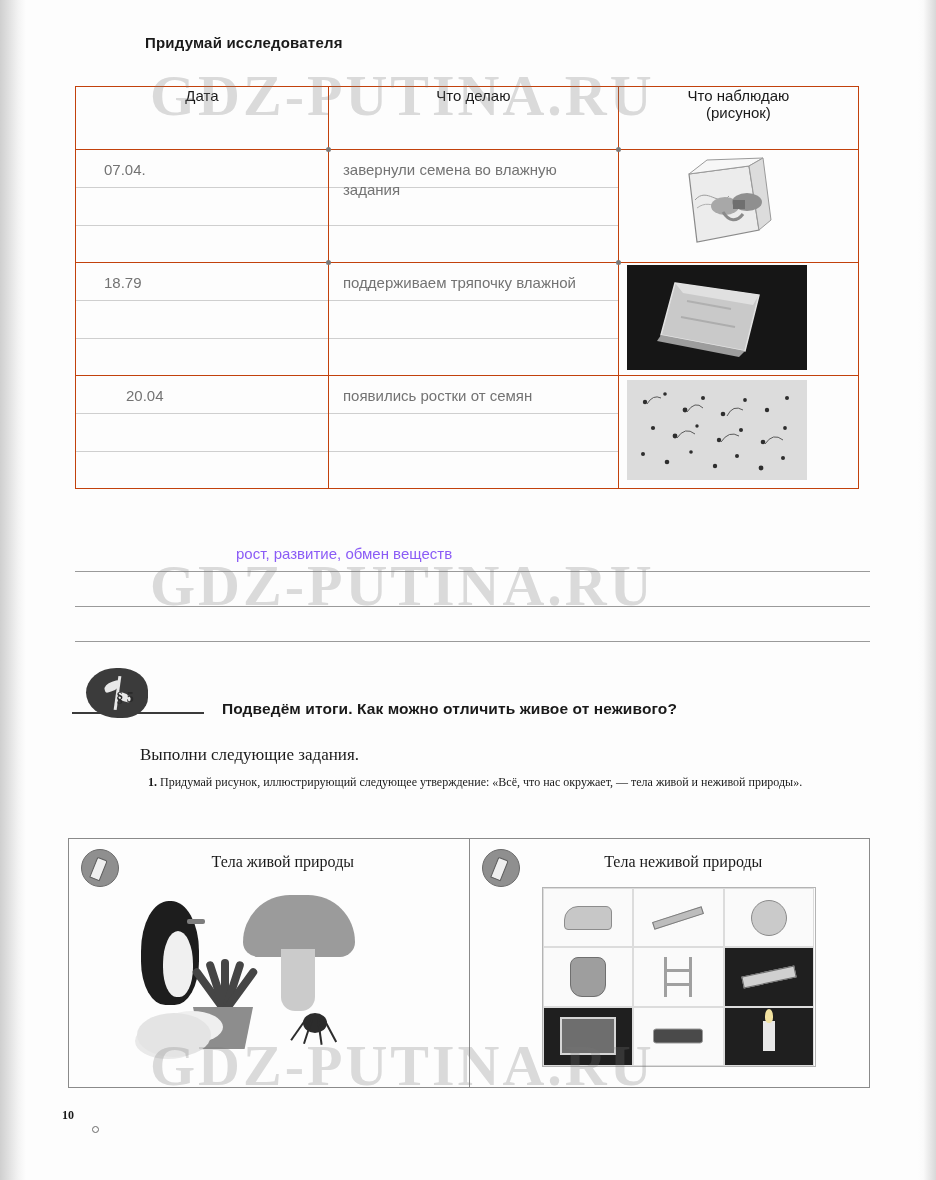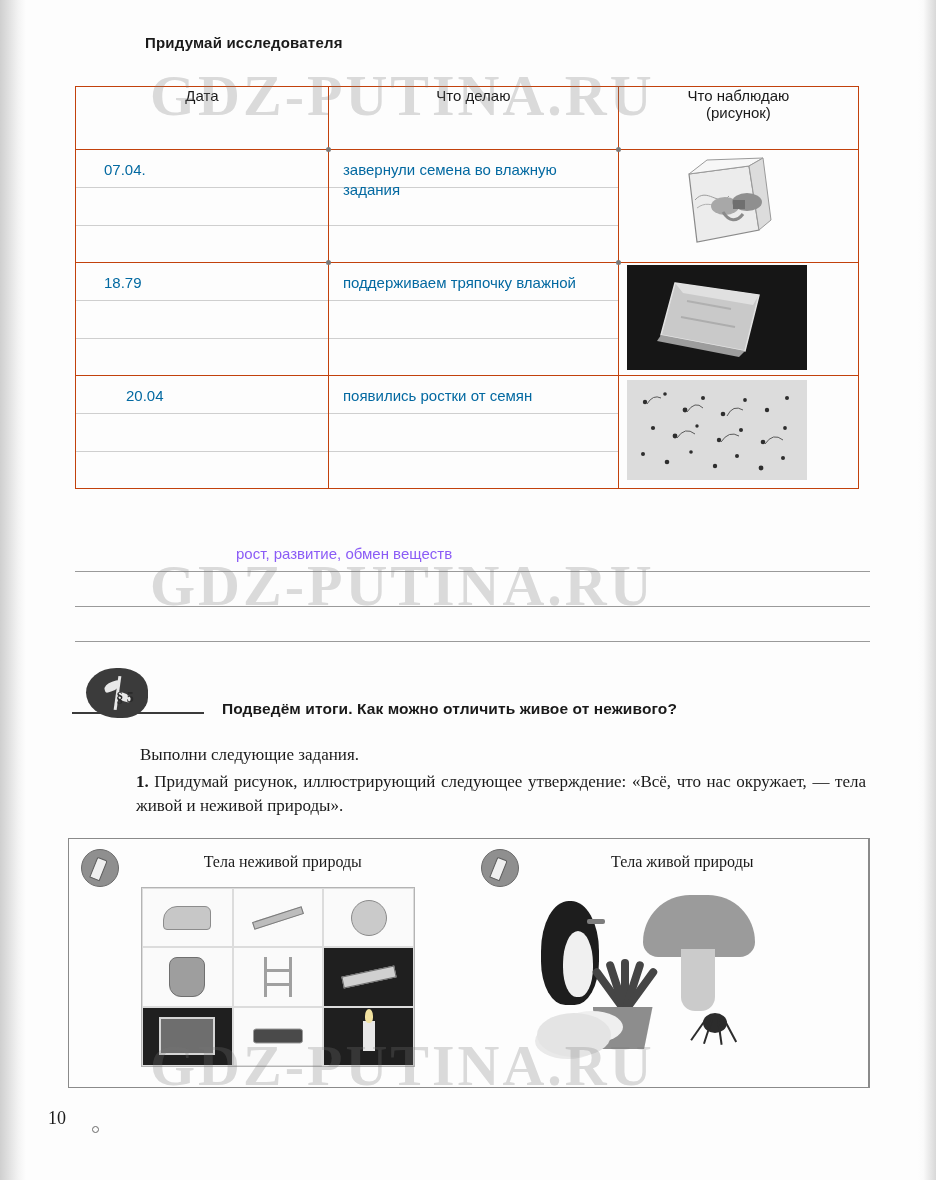--- a/index.html
+++ b/index.html
@@ -93,21 +93,21 @@
     left: 0; right: 0;
     border-top: 1px solid #cfcfcf;
   }
   .ruled.r1 { top: 37px; }
   .ruled.r2 { top: 75px; }
 
   .handwriting {
     position: absolute;
     font-family: "Liberation Sans", sans-serif;
     font-size: 15px;
-    color: #0369a1;
+    color: #737373;
     line-height: 20px;
   }
   .date-txt { left: 28px; top: 10px; }
   .date-txt.indent { left: 50px; }
   .do-txt { left: 14px; top: 10px; }
 
   
   .dot {
     position: absolute;
     width: 5px; height: 5px;
@@ -233,25 +233,25 @@
 
   .task-intro {
     position: absolute;
     left: 140px;
     top: 745px;
     font-family: "Liberation Serif", serif;
     font-size: 17px;
   }
   .task-1 {
     position: absolute;
-    left: 136px;
+    left: 148px;
     top: 770px;
     width: 730px;
     font-family: "Liberation Serif", serif;
-    font-size: 17px;
+    font-size: 12px;
     line-height: 24px;
     text-align: justify;
   }
 
   
   .panels {
     position: absolute;
     left: 68px;
     top: 838px;
     width: 800px;
@@ -407,25 +407,25 @@
   .ladder::before { top: 12px; } .ladder::after { top: 26px; }
   .saw { width: 52px; height: 10px; background: #d0d0d0; border: 1px solid #6d6d6d; transform: translate(-50%, -50%) rotate(-12deg); }
   .photo { width: 52px; height: 34px; background: #6e6e6e; border: 2px solid #d5d5d5; }
   .flashlight { width: 48px; height: 13px; background: #4a4a4a; border-radius: 3px; border: 1px solid #9a9a9a; }
   .candle { width: 12px; height: 30px; background: #e8e8e8; }
   .candle::before { content:""; position:absolute; left: 2px; top: -12px; width: 8px; height: 14px; background: #f2e2a0; border-radius: 50% 50% 40% 40%; }
 
   
   .page-num {
     position: absolute;
-    left: 48px;
+    left: 62px;
     top: 1108px;
     font-family: "Liberation Serif", serif;
-    font-size: 18px;
-    font-weight: normal;
+    font-size: 12px;
+    font-weight: bold;
   }
   .page-dot {
     position: absolute;
     left: 92px; top: 1126px;
     width: 5px; height: 5px;
     border: 1px solid #6a6a6a;
     border-radius: 50%;
   }
 
   
@@ -590,56 +590,20 @@
     <div class="sec-underline"></div>
     <div class="sec-title">Подведём итоги. Как можно отличить живое от неживого?</div>
 
     <div class="task-intro">Выполни следующие задания.</div>
     <div class="task-1">
       <b>1.</b>
       <span>Придумай рисунок, иллюстрирующий следующее утверждение: «Всё, что нас окружает, — тела живой и неживой природы».</span>
     </div>
 
     <div class="panels">
-      <div class="panel right">
-        <div class="pencil-badge">
-            <div class="pen"></div>
-          </div>
-        <div class="panel-title offset">Тела неживой природы</div>
-        <div class="collage-right">
-          <div class="cellimg">
-              <div class="shape iron"></div>
-            </div>
-          <div class="cellimg">
-              <div class="shape knife"></div>
-            </div>
-          <div class="cellimg">
-              <div class="shape yarn"></div>
-            </div>
-          <div class="cellimg">
-              <div class="shape samovar"></div>
-            </div>
-          <div class="cellimg">
-              <div class="shape ladder"></div>
-            </div>
-          <div class="cellimg dark">
-              <div class="shape saw"></div>
-            </div>
-          <div class="cellimg dark">
-              <div class="shape photo"></div>
-            </div>
-          <div class="cellimg">
-              <div class="shape flashlight"></div>
-            </div>
-          <div class="cellimg dark">
-              <div class="shape candle"></div>
-            </div>
-        </div>
-      </div>
-
       <div class="panel left">
         <div class="pencil-badge">
             <div class="pen"></div>
           </div>
         <div class="panel-title offset">Тела живой природы</div>
         <div class="collage-left">
           <div class="penguin">
             <div class="belly"></div>
             <div class="beak"></div>
           </div>
@@ -656,20 +620,56 @@
           <div class="flowers"></div>
           <div class="spider">
             <div class="body"></div>
             <div class="leg" style="left:24px; transform:rotate(35deg);"></div>
             <div class="leg" style="left:30px; transform:rotate(18deg);"></div>
             <div class="leg" style="left:36px; transform:rotate(-8deg);"></div>
             <div class="leg" style="left:42px; transform:rotate(-28deg);"></div>
           </div>
         </div>
       </div>
+
+      <div class="panel right">
+        <div class="pencil-badge">
+            <div class="pen"></div>
+          </div>
+        <div class="panel-title offset">Тела неживой природы</div>
+        <div class="collage-right">
+          <div class="cellimg">
+              <div class="shape iron"></div>
+            </div>
+          <div class="cellimg">
+              <div class="shape knife"></div>
+            </div>
+          <div class="cellimg">
+              <div class="shape yarn"></div>
+            </div>
+          <div class="cellimg">
+              <div class="shape samovar"></div>
+            </div>
+          <div class="cellimg">
+              <div class="shape ladder"></div>
+            </div>
+          <div class="cellimg dark">
+              <div class="shape saw"></div>
+            </div>
+          <div class="cellimg dark">
+              <div class="shape photo"></div>
+            </div>
+          <div class="cellimg">
+              <div class="shape flashlight"></div>
+            </div>
+          <div class="cellimg dark">
+              <div class="shape candle"></div>
+            </div>
+        </div>
+      </div>
     </div>
 
     <div class="page-num">10</div>
     <div class="page-dot"></div>
 
     <div class="wm wm1">GDZ-PUTINA.RU</div>
     <div class="wm wm2">GDZ-PUTINA.RU</div>
     <div class="wm wm3">GDZ-PUTINA.RU</div>
   </div>
 </div>

